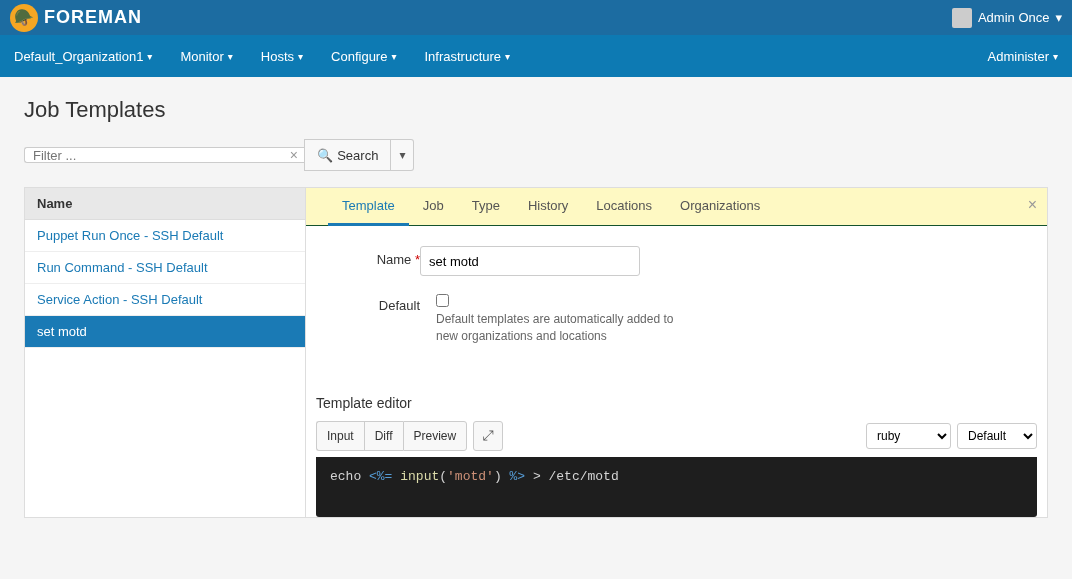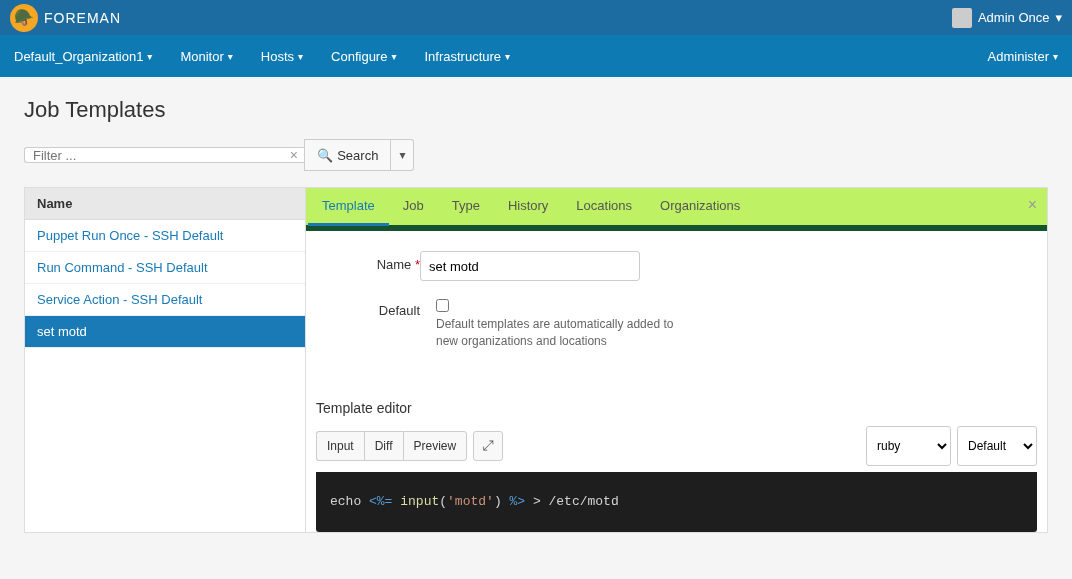--- a/index.html
+++ b/index.html
@@ -26,22 +26,22 @@
       border-radius: 50%;
       display: flex;
       align-items: center;
       justify-content: center;
     }
     .foreman-logo span {
       font-size: 16px;
     }
     .top-bar-brand {
       color: #fff;
-      font-weight: normal;
-      font-size: 14px;
+      font-weight: bold;
+      font-size: 18px;
       letter-spacing: 1px;
     }
     .top-bar-right {
       display: flex;
       align-items: center;
       gap: 6px;
       color: #fff;
       font-size: 13px;
       cursor: pointer;
     }
@@ -195,23 +195,23 @@
       right: 10px;
       color: #999;
       cursor: pointer;
       font-size: 16px;
       z-index: 10;
     }
 
     
     .tabs {
       display: flex;
-      border-bottom: 6px solid #14532d;
-      padding: 0 2px;
-      background: #bef264;
+      border-bottom: 1px solid #14532d;
+      padding: 0 22px;
+      background: #fef9c3;
     }
     .tab {
       padding: 10px 14px;
       cursor: pointer;
       font-size: 13px;
       color: #555;
       border-bottom: 3px solid transparent;
       margin-bottom: -1px;
     }
     .tab.active {
@@ -330,37 +330,37 @@
       justify-content: center;
       border-radius: 3px;
       margin-left: 6px;
     }
     .editor-right-controls {
       display: flex;
       align-items: center;
       gap: 6px;
     }
     .editor-select {
-      height: 40px;
+      height: 26px;
       border: 1px solid #ccc;
       padding: 0 6px;
       font-size: 12px;
       background: #fff;
       cursor: pointer;
       min-width: 80px;
       border-radius: 3px;
     }
 
     
     .code-editor {
       background: #1e1e1e;
       color: #d4d4d4;
       font-family: "Courier New", monospace;
       font-size: 13px;
-      padding: 20px 14px;
+      padding: 10px 14px;
       margin-top: 6px;
       min-height: 60px;
       border-radius: 0 0 3px 3px;
       line-height: 1.5;
     }
   </style>
 </head>
 <body>
 
 <div class="top-bar">

